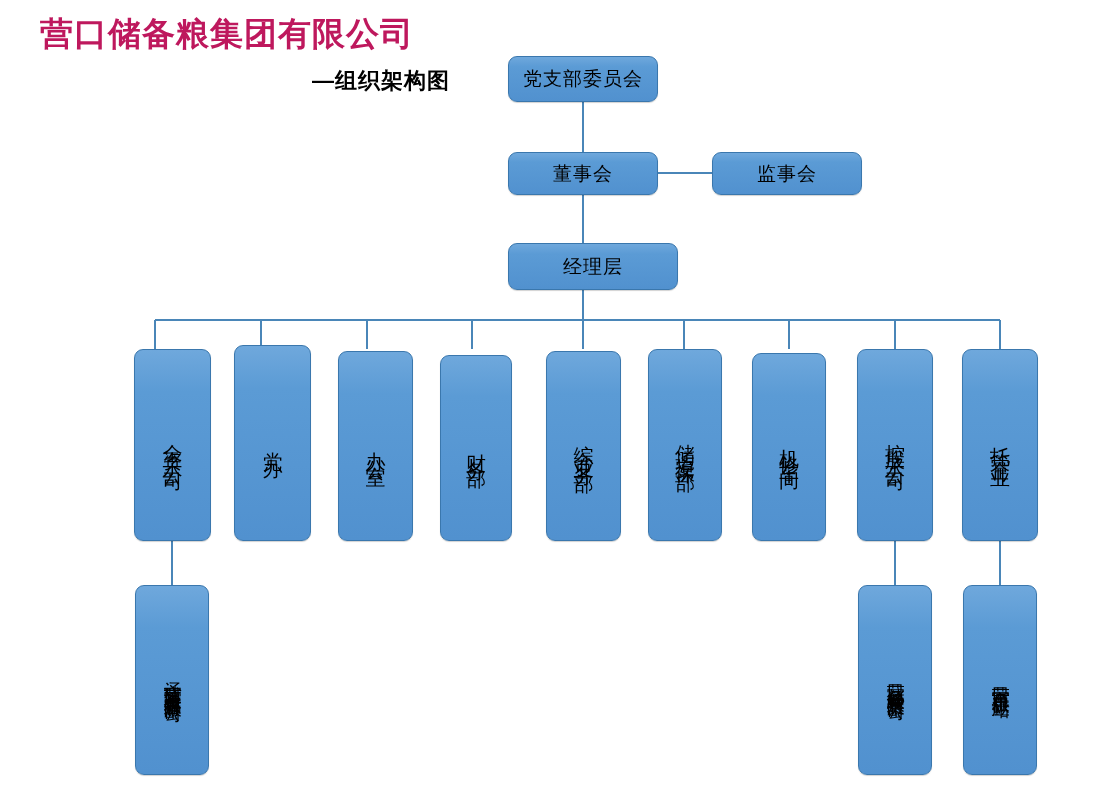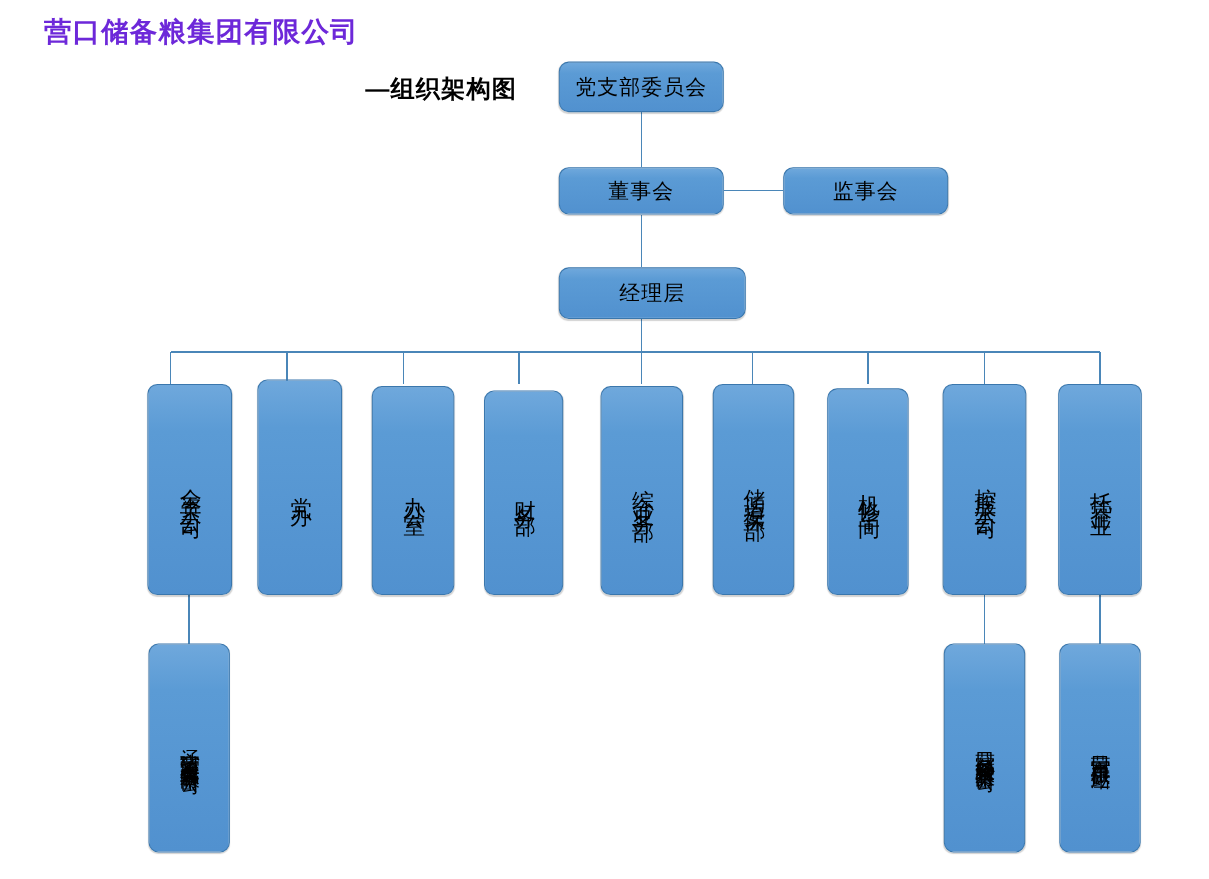--- a/index.html
+++ b/index.html
@@ -22,36 +22,35 @@
     left: 0; top: 0;
     width: 1099px;
     height: 799px;
   }
 
   
   .title-main {
     position: absolute;
     left: 40px;
     top: 12px;
-    font-size: 25px;
+    font-size: 33px;
     font-weight: bold;
     letter-spacing: 1px;
     white-space: nowrap;
-    color: #6d28d9;
+    color: #be185d;
   }
   .title-sub {
     position: absolute;
     left: 312px;
     top: 66px;
     font-size: 22px;
     font-weight: bold;
     letter-spacing: 1px;
     white-space: nowrap;
     color: #000;
-    margin-left: 20px;
   }
 
   
   #connectors {
     position: absolute;
     left: 0; top: 0;
     width: 1099px;
     height: 799px;
     pointer-events: none;
   }

